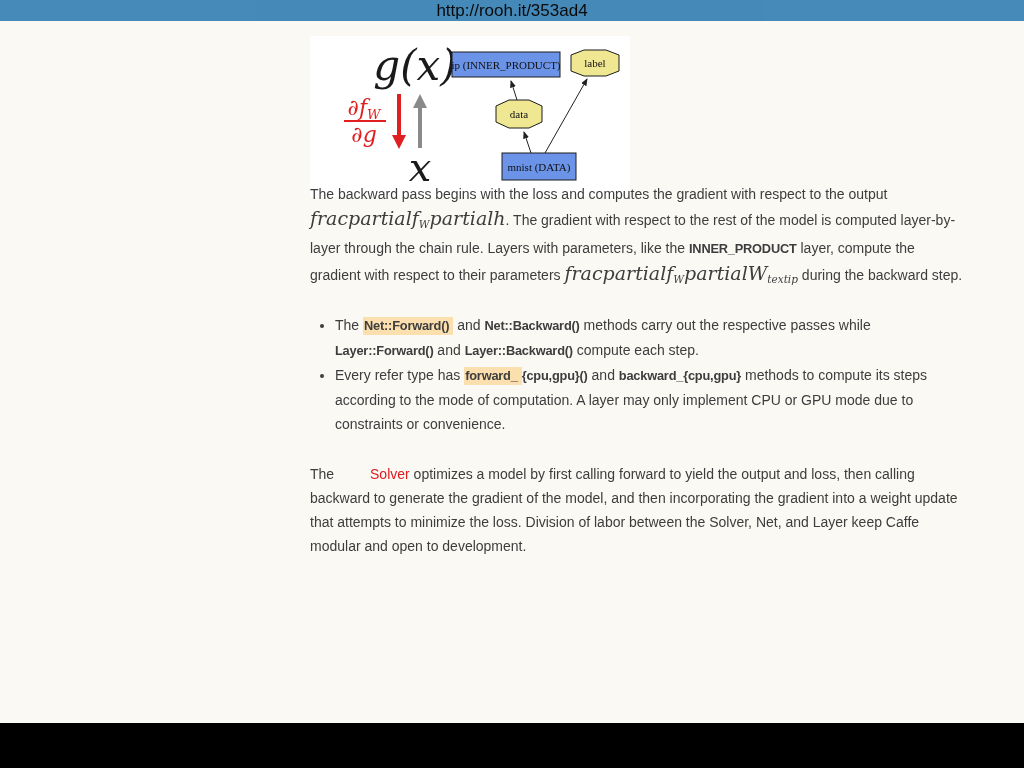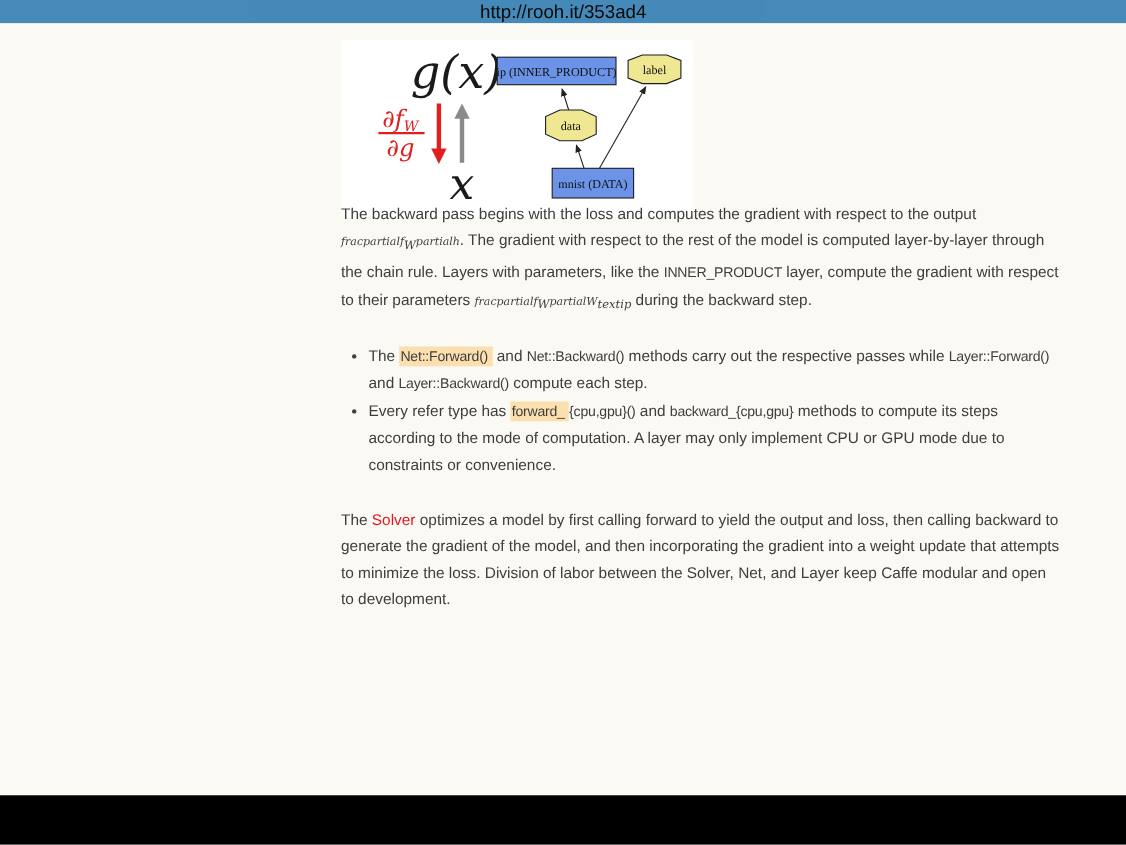--- a/index.html
+++ b/index.html
@@ -45,25 +45,25 @@
   .edge{stroke:#222; stroke-width:1; fill:none;}
   
   .text-col{
     position:absolute; left:310px; top:161px; width:655px;
     font-size:14px; line-height:24px; z-index:2;
   }
   .text-col p{margin:26px 0 0;}
   .text-col p.first{margin-top:21px;}
   .text-col ul{margin:22px 0 0; padding-left:25px; list-style:disc;}
   .text-col li{margin:0;}
-  .math{font-family:"DejaVu Serif", serif; font-style:italic; font-size:10px;}
+  .math{font-family:"DejaVu Serif", serif; font-style:italic; font-size:19px;}
   .mathsub{font-family:"DejaVu Serif", serif; font-style:italic; font-size:10.5px; vertical-align:-3px;}
-  .code{font-family:"Liberation Sans", sans-serif; font-size:12.8px; letter-spacing:-0.2px;}
+  .code{font-family:"Liberation Sans", sans-serif; font-size:12.8px; letter-spacing:-0.2px;font-weight:bold;}
   .hl{background:var(--highlight_bg); padding:1px 4px 2px 1px;margin-top:20px;}
-  a.link, .link{color:var(--link_red); text-decoration:none; cursor:pointer;}
+  a.link, .link{color:var(--link_red); text-decoration:none; cursor:pointer;margin-left:32px;}
   
   .footer-bar{
     position:absolute; left:0; top:723px; width:1024px; height:45px;
     background:var(--footer_bg); z-index:5;
   }
 </style>
 </head>
 <body>
 
 <div class="address-bar">

